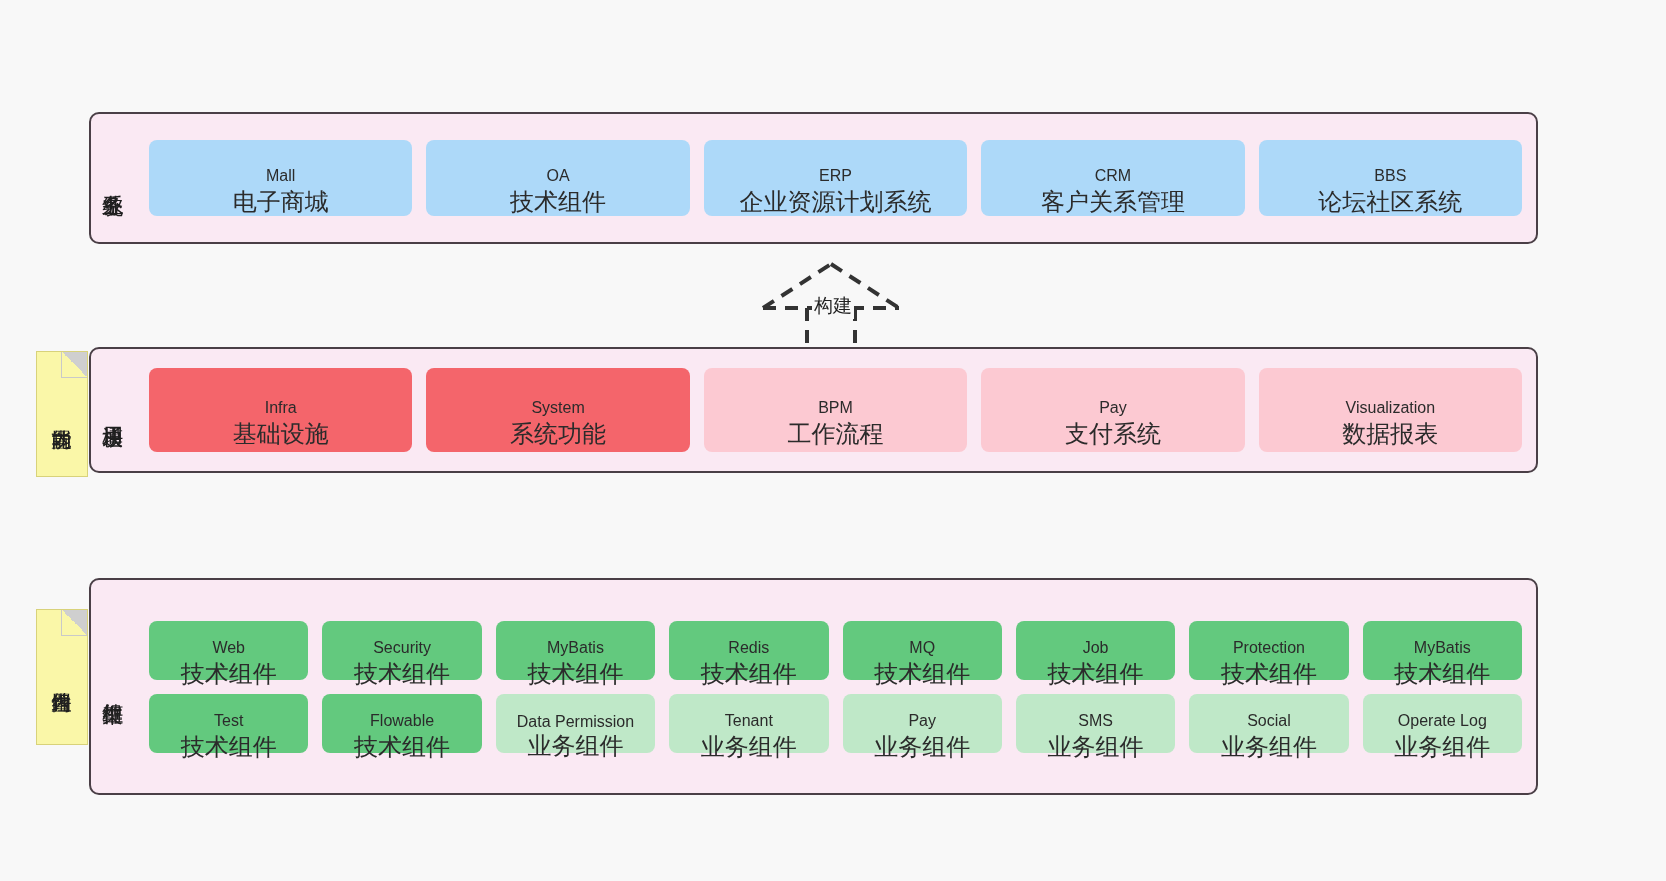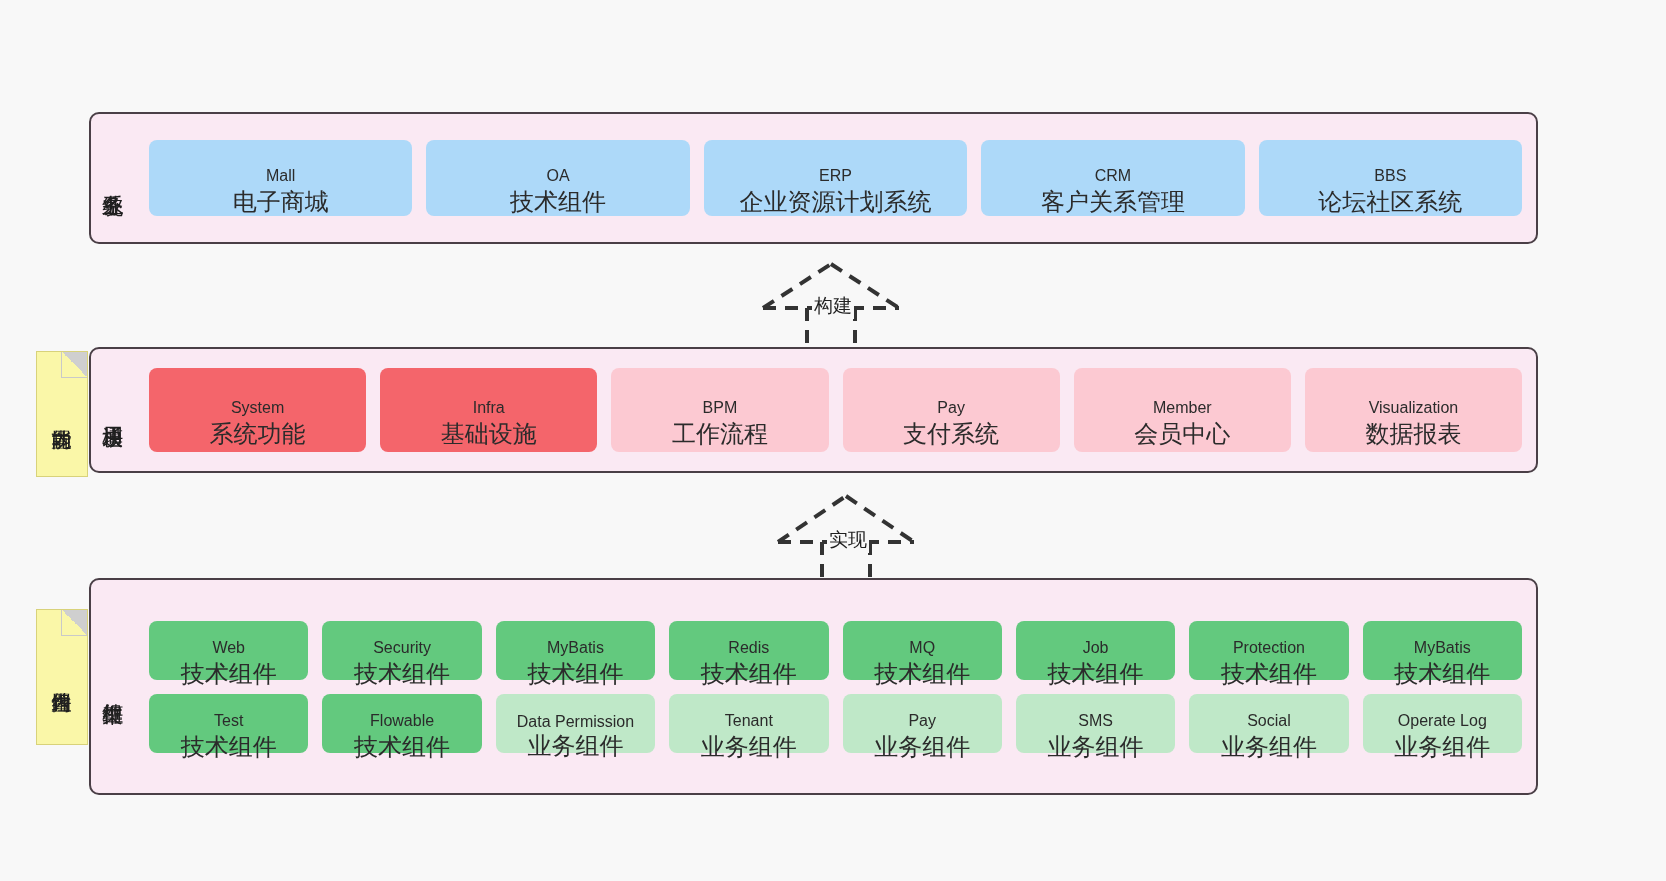--- a/index.html
+++ b/index.html
@@ -184,60 +184,43 @@
   <div class="sticky" style="left:36px; top:351px; height:126px;">
     <span class="fold"></span>
     <span>内置功能</span>
   </div>
 
   <div class="layer" id="layer-common" style="left:89px; top:347px; width:1449px; height:126px;">
     <div class="layer-title">通用模块</div>
     <div class="layer-body">
       <div class="row">
         <div class="card c-red h-mod">
+          <span class="main">Infra</span>
+          <span class="sub">基础设施</span>
+        </div>
+        <div class="card c-red h-mod">
           <span class="main">System</span>
           <span class="sub">系统功能</span>
-        </div>
-        <div class="card c-red h-mod">
-          <span class="main">Infra</span>
-          <span class="sub">基础设施</span>
         </div>
         <div class="card c-pink h-mod">
           <span class="main">BPM</span>
           <span class="sub">工作流程</span>
         </div>
         <div class="card c-pink h-mod">
           <span class="main">Pay</span>
           <span class="sub">支付系统</span>
         </div>
         <div class="card c-pink h-mod">
-          <span class="main">Member</span>
-          <span class="sub">会员中心</span>
-        </div>
-        <div class="card c-pink h-mod">
           <span class="main">Visualization</span>
           <span class="sub">数据报表</span>
         </div>
       </div>
     </div>
   </div>
 
-  <div class="uml-arrow" style="left:770px; top:490px;">
-    <svg width="170" height="100" viewBox="0 0 170 100" xmlns="http://www.w3.org/2000/svg">
-      <g fill="none" stroke="#333333" stroke-width="4" stroke-dasharray="13 9" stroke-linecap="butt">
-        <path d="M 8 52 L 76 6"></path>
-        <path d="M 76 6 L 144 52"></path>
-        <path d="M 8 52 L 144 52"></path>
-        <path d="M 52 52 L 52 96"></path>
-        <path d="M 100 52 L 100 96"></path>
-        <path d="M 52 96 L 100 96"></path>
-      </g>
-    </svg>
-    <span class="uml-label" style="left:57px; top:37px;">实现</span>
-  </div>
 
   <div class="sticky" style="left:36px; top:609px; height:136px;">
     <span class="fold"></span>
     <span>内置组件</span>
   </div>
 
   <div class="layer" id="layer-framework" style="left:89px; top:578px; width:1449px; height:217px;">
     <div class="layer-title">框架组件</div>
     <div class="layer-body">
 

